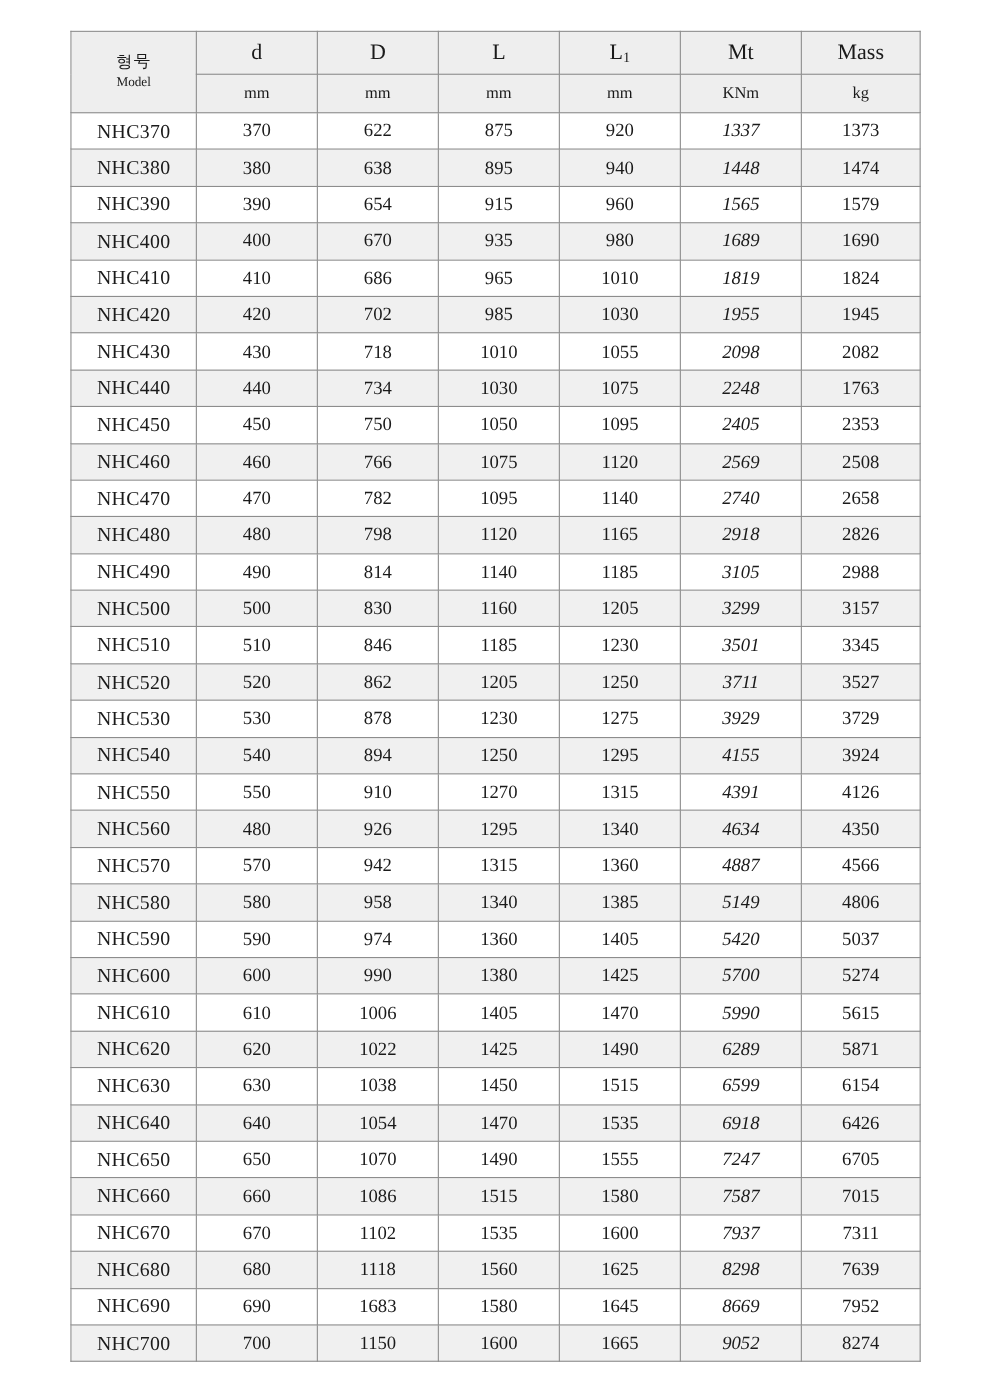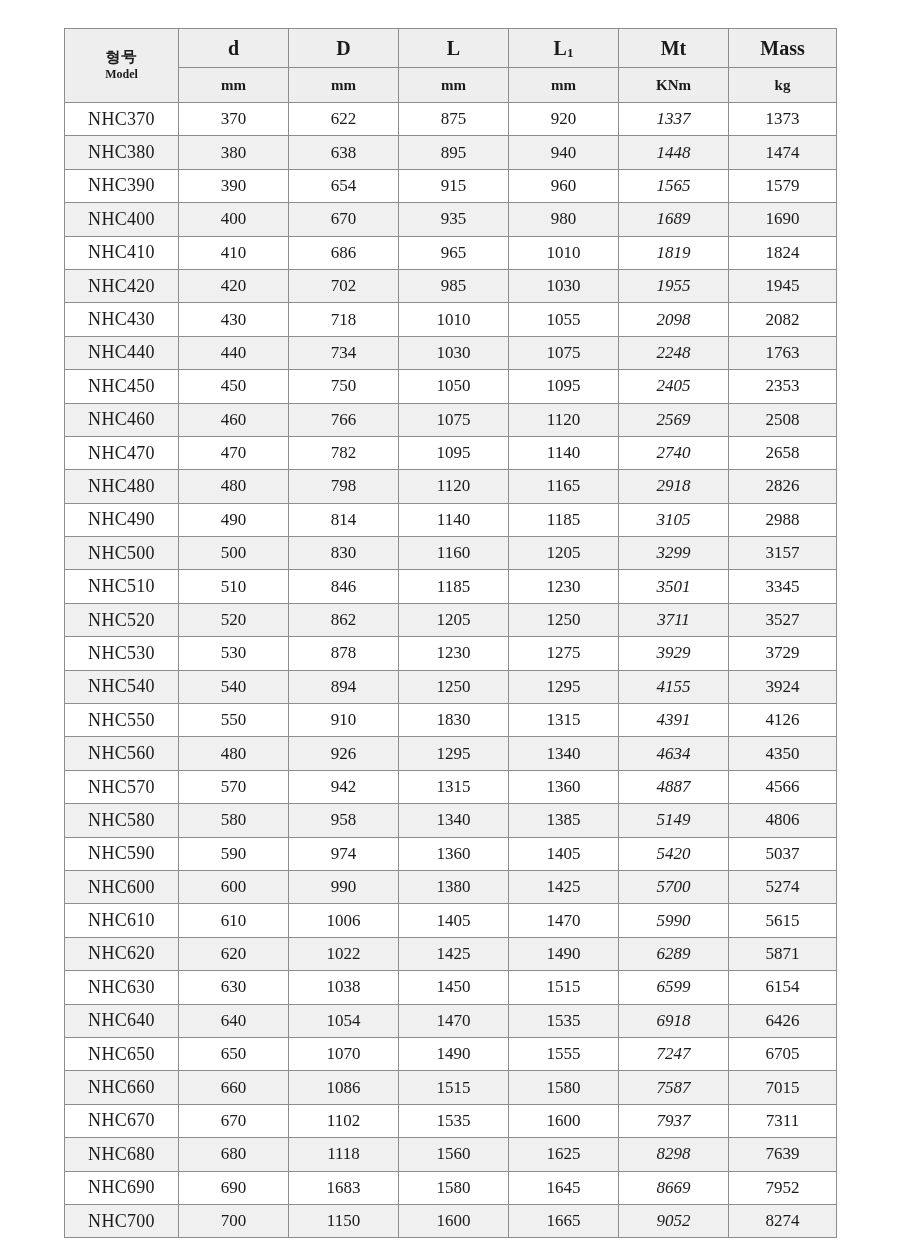--- a/index.html
+++ b/index.html
@@ -41,21 +41,21 @@
   table.spec col.c-mass  { width: 108px; }
 
   table.spec th, table.spec td {
     border: 1px solid #8d8d8d;
     text-align: center;
     vertical-align: middle;
     padding: 0;
   }
   thead th {
     background: #eeeeee;
-    font-weight: bold;
+    font-weight: normal;
   }
   .hd-top {
     height: 38px;
     font-size: 19px;
     line-height: 1.15;
   }
   .hd-top .model-kr {
     font-size: 15px;
     display: block;
     letter-spacing: 1px;
@@ -304,21 +304,21 @@
             <td class="num">894</td>
             <td class="num">1250</td>
             <td class="num">1295</td>
             <td class="mt">4155</td>
             <td class="mass">3924</td>
           </tr>
           <tr>
             <td class="model">NHC550</td>
             <td class="num">550</td>
             <td class="num">910</td>
-            <td class="num">1830</td>
+            <td class="num">1270</td>
             <td class="num">1315</td>
             <td class="mt">4391</td>
             <td class="mass">4126</td>
           </tr>
           <tr>
             <td class="model">NHC560</td>
             <td class="num">480</td>
             <td class="num">926</td>
             <td class="num">1295</td>
             <td class="num">1340</td>

